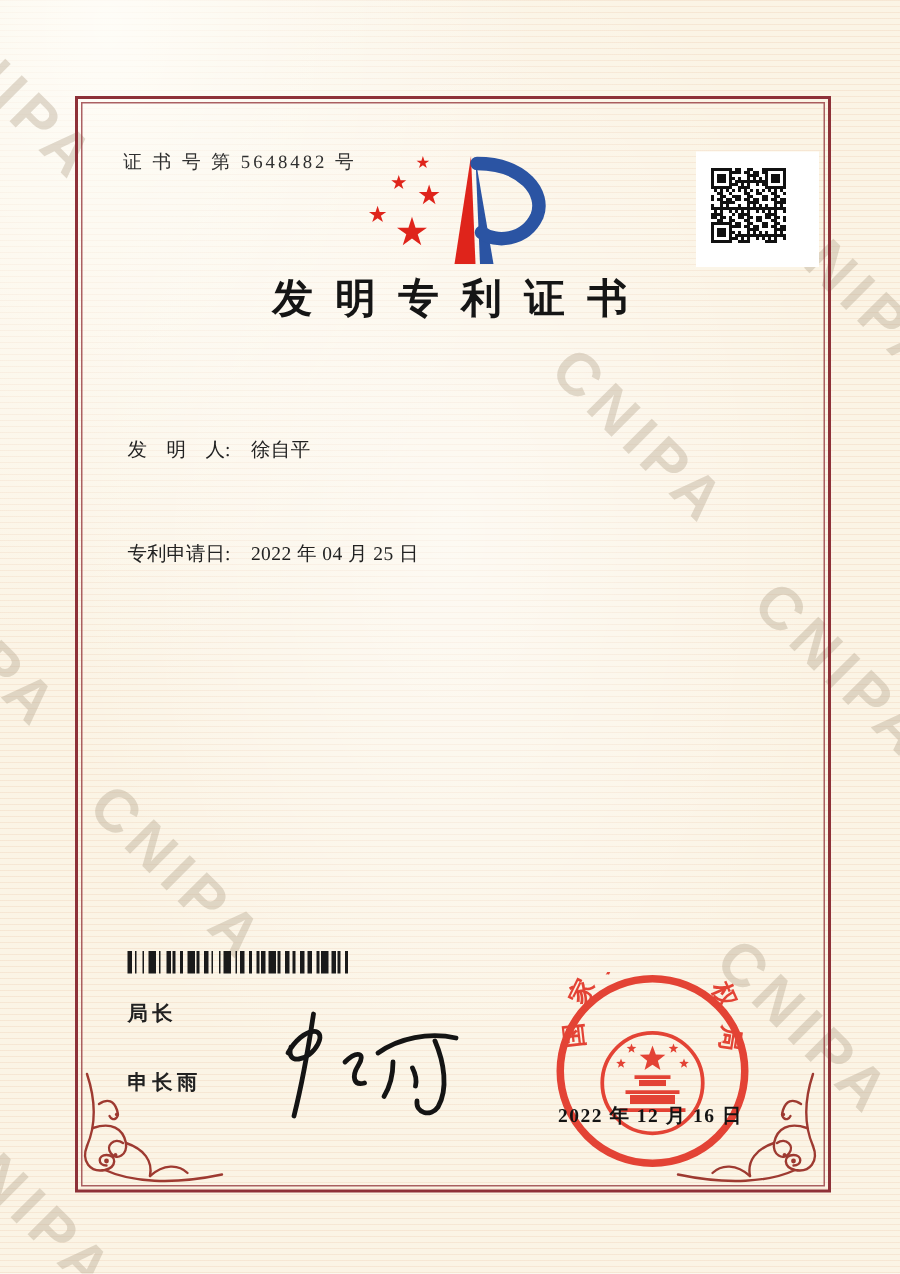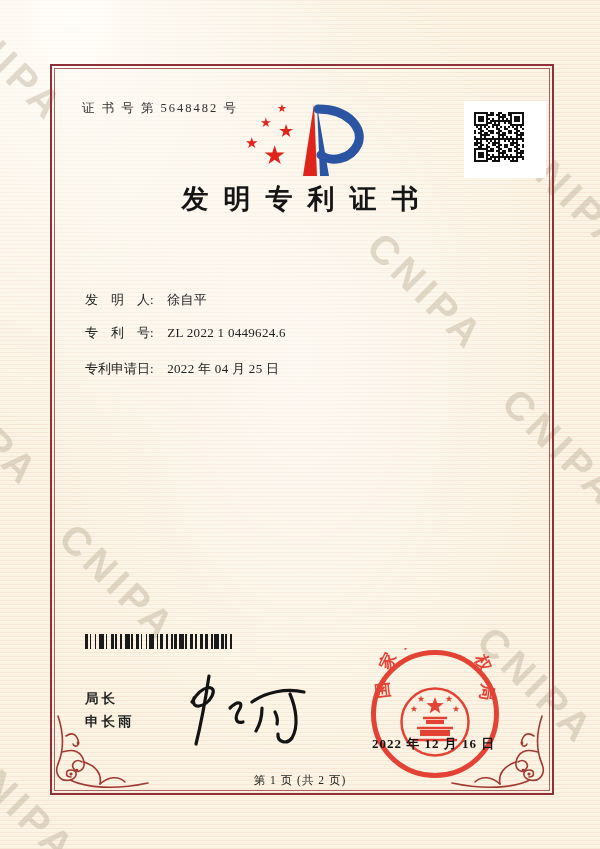--- a/index.html
+++ b/index.html
@@ -114,35 +114,31 @@
   <div class="qrbox">
     <div class="qr"><i style="background: rgb(17, 17, 17);"></i><i style="background: rgb(17, 17, 17);"></i><i style="background: rgb(17, 17, 17);"></i><i style="background: rgb(17, 17, 17);"></i><i style="background: rgb(17, 17, 17);"></i><i style="background: rgb(17, 17, 17);"></i><i style="background: rgb(17, 17, 17);"></i><i></i><i style="background: rgb(17, 17, 17);"></i><i style="background: rgb(17, 17, 17);"></i><i></i><i></i><i style="background: rgb(17, 17, 17);"></i><i style="background: rgb(17, 17, 17);"></i><i></i><i></i><i></i><i style="background: rgb(17, 17, 17);"></i><i style="background: rgb(17, 17, 17);"></i><i style="background: rgb(17, 17, 17);"></i><i style="background: rgb(17, 17, 17);"></i><i style="background: rgb(17, 17, 17);"></i><i style="background: rgb(17, 17, 17);"></i><i style="background: rgb(17, 17, 17);"></i><i style="background: rgb(17, 17, 17);"></i><br><i style="background: rgb(17, 17, 17);"></i><i></i><i></i><i></i><i></i><i></i><i style="background: rgb(17, 17, 17);"></i><i style="background: rgb(17, 17, 17);"></i><i style="background: rgb(17, 17, 17);"></i><i style="background: rgb(17, 17, 17);"></i><i></i><i style="background: rgb(17, 17, 17);"></i><i style="background: rgb(17, 17, 17);"></i><i></i><i style="background: rgb(17, 17, 17);"></i><i style="background: rgb(17, 17, 17);"></i><i></i><i style="background: rgb(17, 17, 17);"></i><i style="background: rgb(17, 17, 17);"></i><i></i><i></i><i></i><i></i><i></i><i style="background: rgb(17, 17, 17);"></i><br><i style="background: rgb(17, 17, 17);"></i><i></i><i style="background: rgb(17, 17, 17);"></i><i style="background: rgb(17, 17, 17);"></i><i style="background: rgb(17, 17, 17);"></i><i></i><i style="background: rgb(17, 17, 17);"></i><i></i><i></i><i></i><i></i><i></i><i style="background: rgb(17, 17, 17);"></i><i style="background: rgb(17, 17, 17);"></i><i style="background: rgb(17, 17, 17);"></i><i style="background: rgb(17, 17, 17);"></i><i></i><i></i><i style="background: rgb(17, 17, 17);"></i><i></i><i style="background: rgb(17, 17, 17);"></i><i style="background: rgb(17, 17, 17);"></i><i style="background: rgb(17, 17, 17);"></i><i></i><i style="background: rgb(17, 17, 17);"></i><br><i style="background: rgb(17, 17, 17);"></i><i></i><i style="background: rgb(17, 17, 17);"></i><i style="background: rgb(17, 17, 17);"></i><i style="background: rgb(17, 17, 17);"></i><i></i><i style="background: rgb(17, 17, 17);"></i><i style="background: rgb(17, 17, 17);"></i><i></i><i style="background: rgb(17, 17, 17);"></i><i></i><i></i><i style="background: rgb(17, 17, 17);"></i><i></i><i style="background: rgb(17, 17, 17);"></i><i></i><i style="background: rgb(17, 17, 17);"></i><i></i><i style="background: rgb(17, 17, 17);"></i><i></i><i style="background: rgb(17, 17, 17);"></i><i style="background: rgb(17, 17, 17);"></i><i style="background: rgb(17, 17, 17);"></i><i></i><i style="background: rgb(17, 17, 17);"></i><br><i style="background: rgb(17, 17, 17);"></i><i></i><i style="background: rgb(17, 17, 17);"></i><i style="background: rgb(17, 17, 17);"></i><i style="background: rgb(17, 17, 17);"></i><i></i><i style="background: rgb(17, 17, 17);"></i><i></i><i style="background: rgb(17, 17, 17);"></i><i style="background: rgb(17, 17, 17);"></i><i style="background: rgb(17, 17, 17);"></i><i style="background: rgb(17, 17, 17);"></i><i style="background: rgb(17, 17, 17);"></i><i style="background: rgb(17, 17, 17);"></i><i style="background: rgb(17, 17, 17);"></i><i style="background: rgb(17, 17, 17);"></i><i style="background: rgb(17, 17, 17);"></i><i style="background: rgb(17, 17, 17);"></i><i style="background: rgb(17, 17, 17);"></i><i></i><i style="background: rgb(17, 17, 17);"></i><i style="background: rgb(17, 17, 17);"></i><i style="background: rgb(17, 17, 17);"></i><i></i><i style="background: rgb(17, 17, 17);"></i><br><i style="background: rgb(17, 17, 17);"></i><i></i><i></i><i></i><i></i><i></i><i style="background: rgb(17, 17, 17);"></i><i style="background: rgb(17, 17, 17);"></i><i style="background: rgb(17, 17, 17);"></i><i></i><i style="background: rgb(17, 17, 17);"></i><i></i><i style="background: rgb(17, 17, 17);"></i><i></i><i></i><i style="background: rgb(17, 17, 17);"></i><i></i><i style="background: rgb(17, 17, 17);"></i><i style="background: rgb(17, 17, 17);"></i><i></i><i></i><i></i><i></i><i></i><i style="background: rgb(17, 17, 17);"></i><br><i style="background: rgb(17, 17, 17);"></i><i style="background: rgb(17, 17, 17);"></i><i style="background: rgb(17, 17, 17);"></i><i style="background: rgb(17, 17, 17);"></i><i style="background: rgb(17, 17, 17);"></i><i style="background: rgb(17, 17, 17);"></i><i style="background: rgb(17, 17, 17);"></i><i></i><i></i><i style="background: rgb(17, 17, 17);"></i><i style="background: rgb(17, 17, 17);"></i><i style="background: rgb(17, 17, 17);"></i><i style="background: rgb(17, 17, 17);"></i><i></i><i></i><i></i><i></i><i></i><i style="background: rgb(17, 17, 17);"></i><i style="background: rgb(17, 17, 17);"></i><i style="background: rgb(17, 17, 17);"></i><i style="background: rgb(17, 17, 17);"></i><i style="background: rgb(17, 17, 17);"></i><i style="background: rgb(17, 17, 17);"></i><i style="background: rgb(17, 17, 17);"></i><br><i></i><i style="background: rgb(17, 17, 17);"></i><i></i><i style="background: rgb(17, 17, 17);"></i><i></i><i style="background: rgb(17, 17, 17);"></i><i></i><i style="background: rgb(17, 17, 17);"></i><i></i><i style="background: rgb(17, 17, 17);"></i><i></i><i style="background: rgb(17, 17, 17);"></i><i></i><i style="background: rgb(17, 17, 17);"></i><i></i><i style="background: rgb(17, 17, 17);"></i><i></i><i style="background: rgb(17, 17, 17);"></i><i></i><i style="background: rgb(17, 17, 17);"></i><i></i><i style="background: rgb(17, 17, 17);"></i><i></i><i style="background: rgb(17, 17, 17);"></i><i></i><br><i></i><i></i><i style="background: rgb(17, 17, 17);"></i><i style="background: rgb(17, 17, 17);"></i><i></i><i></i><i style="background: rgb(17, 17, 17);"></i><i></i><i></i><i></i><i></i><i style="background: rgb(17, 17, 17);"></i><i style="background: rgb(17, 17, 17);"></i><i></i><i></i><i style="background: rgb(17, 17, 17);"></i><i style="background: rgb(17, 17, 17);"></i><i></i><i></i><i></i><i style="background: rgb(17, 17, 17);"></i><i style="background: rgb(17, 17, 17);"></i><i></i><i></i><i style="background: rgb(17, 17, 17);"></i><br><i style="background: rgb(17, 17, 17);"></i><i></i><i></i><i style="background: rgb(17, 17, 17);"></i><i style="background: rgb(17, 17, 17);"></i><i></i><i></i><i style="background: rgb(17, 17, 17);"></i><i style="background: rgb(17, 17, 17);"></i><i style="background: rgb(17, 17, 17);"></i><i></i><i></i><i style="background: rgb(17, 17, 17);"></i><i style="background: rgb(17, 17, 17);"></i><i></i><i></i><i></i><i style="background: rgb(17, 17, 17);"></i><i style="background: rgb(17, 17, 17);"></i><i></i><i></i><i style="background: rgb(17, 17, 17);"></i><i style="background: rgb(17, 17, 17);"></i><i></i><i></i><br><i style="background: rgb(17, 17, 17);"></i><i></i><i style="background: rgb(17, 17, 17);"></i><i style="background: rgb(17, 17, 17);"></i><i></i><i style="background: rgb(17, 17, 17);"></i><i style="background: rgb(17, 17, 17);"></i><i></i><i style="background: rgb(17, 17, 17);"></i><i style="background: rgb(17, 17, 17);"></i><i></i><i style="background: rgb(17, 17, 17);"></i><i style="background: rgb(17, 17, 17);"></i><i></i><i style="background: rgb(17, 17, 17);"></i><i style="background: rgb(17, 17, 17);"></i><i></i><i style="background: rgb(17, 17, 17);"></i><i style="background: rgb(17, 17, 17);"></i><i></i><i style="background: rgb(17, 17, 17);"></i><i style="background: rgb(17, 17, 17);"></i><i></i><i style="background: rgb(17, 17, 17);"></i><i style="background: rgb(17, 17, 17);"></i><br><i></i><i></i><i></i><i style="background: rgb(17, 17, 17);"></i><i style="background: rgb(17, 17, 17);"></i><i style="background: rgb(17, 17, 17);"></i><i style="background: rgb(17, 17, 17);"></i><i style="background: rgb(17, 17, 17);"></i><i></i><i></i><i></i><i></i><i style="background: rgb(17, 17, 17);"></i><i style="background: rgb(17, 17, 17);"></i><i style="background: rgb(17, 17, 17);"></i><i style="background: rgb(17, 17, 17);"></i><i></i><i></i><i></i><i></i><i></i><i style="background: rgb(17, 17, 17);"></i><i style="background: rgb(17, 17, 17);"></i><i style="background: rgb(17, 17, 17);"></i><i style="background: rgb(17, 17, 17);"></i><br><i style="background: rgb(17, 17, 17);"></i><i></i><i></i><i style="background: rgb(17, 17, 17);"></i><i></i><i style="background: rgb(17, 17, 17);"></i><i></i><i></i><i></i><i style="background: rgb(17, 17, 17);"></i><i></i><i></i><i style="background: rgb(17, 17, 17);"></i><i></i><i style="background: rgb(17, 17, 17);"></i><i></i><i style="background: rgb(17, 17, 17);"></i><i></i><i style="background: rgb(17, 17, 17);"></i><i></i><i></i><i style="background: rgb(17, 17, 17);"></i><i></i><i style="background: rgb(17, 17, 17);"></i><i></i><br><i style="background: rgb(17, 17, 17);"></i><i style="background: rgb(17, 17, 17);"></i><i style="background: rgb(17, 17, 17);"></i><i style="background: rgb(17, 17, 17);"></i><i style="background: rgb(17, 17, 17);"></i><i style="background: rgb(17, 17, 17);"></i><i style="background: rgb(17, 17, 17);"></i><i style="background: rgb(17, 17, 17);"></i><i style="background: rgb(17, 17, 17);"></i><i style="background: rgb(17, 17, 17);"></i><i style="background: rgb(17, 17, 17);"></i><i style="background: rgb(17, 17, 17);"></i><i style="background: rgb(17, 17, 17);"></i><i style="background: rgb(17, 17, 17);"></i><i style="background: rgb(17, 17, 17);"></i><i style="background: rgb(17, 17, 17);"></i><i style="background: rgb(17, 17, 17);"></i><i style="background: rgb(17, 17, 17);"></i><i style="background: rgb(17, 17, 17);"></i><i style="background: rgb(17, 17, 17);"></i><i style="background: rgb(17, 17, 17);"></i><i style="background: rgb(17, 17, 17);"></i><i style="background: rgb(17, 17, 17);"></i><i style="background: rgb(17, 17, 17);"></i><i style="background: rgb(17, 17, 17);"></i><br><i></i><i style="background: rgb(17, 17, 17);"></i><i></i><i style="background: rgb(17, 17, 17);"></i><i></i><i></i><i style="background: rgb(17, 17, 17);"></i><i></i><i style="background: rgb(17, 17, 17);"></i><i></i><i style="background: rgb(17, 17, 17);"></i><i></i><i style="background: rgb(17, 17, 17);"></i><i></i><i></i><i style="background: rgb(17, 17, 17);"></i><i></i><i style="background: rgb(17, 17, 17);"></i><i></i><i style="background: rgb(17, 17, 17);"></i><i></i><i style="background: rgb(17, 17, 17);"></i><i></i><i></i><i style="background: rgb(17, 17, 17);"></i><br><i style="background: rgb(17, 17, 17);"></i><i style="background: rgb(17, 17, 17);"></i><i style="background: rgb(17, 17, 17);"></i><i style="background: rgb(17, 17, 17);"></i><i></i><i></i><i></i><i style="background: rgb(17, 17, 17);"></i><i></i><i style="background: rgb(17, 17, 17);"></i><i style="background: rgb(17, 17, 17);"></i><i style="background: rgb(17, 17, 17);"></i><i style="background: rgb(17, 17, 17);"></i><i></i><i></i><i></i><i></i><i></i><i style="background: rgb(17, 17, 17);"></i><i style="background: rgb(17, 17, 17);"></i><i style="background: rgb(17, 17, 17);"></i><i style="background: rgb(17, 17, 17);"></i><i></i><i></i><i></i><br><i style="background: rgb(17, 17, 17);"></i><i style="background: rgb(17, 17, 17);"></i><i></i><i style="background: rgb(17, 17, 17);"></i><i style="background: rgb(17, 17, 17);"></i><i></i><i style="background: rgb(17, 17, 17);"></i><i></i><i></i><i style="background: rgb(17, 17, 17);"></i><i style="background: rgb(17, 17, 17);"></i><i></i><i style="background: rgb(17, 17, 17);"></i><i style="background: rgb(17, 17, 17);"></i><i></i><i style="background: rgb(17, 17, 17);"></i><i style="background: rgb(17, 17, 17);"></i><i></i><i style="background: rgb(17, 17, 17);"></i><i style="background: rgb(17, 17, 17);"></i><i></i><i style="background: rgb(17, 17, 17);"></i><i style="background: rgb(17, 17, 17);"></i><i></i><i style="background: rgb(17, 17, 17);"></i><br><i></i><i></i><i style="background: rgb(17, 17, 17);"></i><i style="background: rgb(17, 17, 17);"></i><i></i><i></i><i style="background: rgb(17, 17, 17);"></i><i style="background: rgb(17, 17, 17);"></i><i></i><i></i><i></i><i style="background: rgb(17, 17, 17);"></i><i style="background: rgb(17, 17, 17);"></i><i></i><i></i><i style="background: rgb(17, 17, 17);"></i><i style="background: rgb(17, 17, 17);"></i><i></i><i></i><i></i><i style="background: rgb(17, 17, 17);"></i><i style="background: rgb(17, 17, 17);"></i><i></i><i></i><i style="background: rgb(17, 17, 17);"></i><br><i style="background: rgb(17, 17, 17);"></i><i style="background: rgb(17, 17, 17);"></i><i style="background: rgb(17, 17, 17);"></i><i style="background: rgb(17, 17, 17);"></i><i style="background: rgb(17, 17, 17);"></i><i style="background: rgb(17, 17, 17);"></i><i style="background: rgb(17, 17, 17);"></i><i></i><i style="background: rgb(17, 17, 17);"></i><i style="background: rgb(17, 17, 17);"></i><i></i><i></i><i style="background: rgb(17, 17, 17);"></i><i style="background: rgb(17, 17, 17);"></i><i></i><i></i><i></i><i style="background: rgb(17, 17, 17);"></i><i style="background: rgb(17, 17, 17);"></i><i></i><i></i><i style="background: rgb(17, 17, 17);"></i><i style="background: rgb(17, 17, 17);"></i><i></i><i></i><br><i style="background: rgb(17, 17, 17);"></i><i></i><i></i><i></i><i></i><i></i><i style="background: rgb(17, 17, 17);"></i><i style="background: rgb(17, 17, 17);"></i><i style="background: rgb(17, 17, 17);"></i><i style="background: rgb(17, 17, 17);"></i><i></i><i style="background: rgb(17, 17, 17);"></i><i style="background: rgb(17, 17, 17);"></i><i></i><i style="background: rgb(17, 17, 17);"></i><i style="background: rgb(17, 17, 17);"></i><i></i><i style="background: rgb(17, 17, 17);"></i><i style="background: rgb(17, 17, 17);"></i><i></i><i style="background: rgb(17, 17, 17);"></i><i style="background: rgb(17, 17, 17);"></i><i></i><i style="background: rgb(17, 17, 17);"></i><i style="background: rgb(17, 17, 17);"></i><br><i style="background: rgb(17, 17, 17);"></i><i></i><i style="background: rgb(17, 17, 17);"></i><i style="background: rgb(17, 17, 17);"></i><i style="background: rgb(17, 17, 17);"></i><i></i><i style="background: rgb(17, 17, 17);"></i><i></i><i></i><i></i><i></i><i></i><i style="background: rgb(17, 17, 17);"></i><i style="background: rgb(17, 17, 17);"></i><i style="background: rgb(17, 17, 17);"></i><i style="background: rgb(17, 17, 17);"></i><i></i><i></i><i></i><i></i><i></i><i style="background: rgb(17, 17, 17);"></i><i style="background: rgb(17, 17, 17);"></i><i style="background: rgb(17, 17, 17);"></i><i style="background: rgb(17, 17, 17);"></i><br><i style="background: rgb(17, 17, 17);"></i><i></i><i style="background: rgb(17, 17, 17);"></i><i style="background: rgb(17, 17, 17);"></i><i style="background: rgb(17, 17, 17);"></i><i></i><i style="background: rgb(17, 17, 17);"></i><i style="background: rgb(17, 17, 17);"></i><i></i><i style="background: rgb(17, 17, 17);"></i><i></i><i></i><i style="background: rgb(17, 17, 17);"></i><i></i><i style="background: rgb(17, 17, 17);"></i><i></i><i style="background: rgb(17, 17, 17);"></i><i></i><i style="background: rgb(17, 17, 17);"></i><i></i><i></i><i style="background: rgb(17, 17, 17);"></i><i></i><i style="background: rgb(17, 17, 17);"></i><i></i><br><i style="background: rgb(17, 17, 17);"></i><i></i><i style="background: rgb(17, 17, 17);"></i><i style="background: rgb(17, 17, 17);"></i><i style="background: rgb(17, 17, 17);"></i><i></i><i style="background: rgb(17, 17, 17);"></i><i></i><i style="background: rgb(17, 17, 17);"></i><i style="background: rgb(17, 17, 17);"></i><i style="background: rgb(17, 17, 17);"></i><i style="background: rgb(17, 17, 17);"></i><i style="background: rgb(17, 17, 17);"></i><i style="background: rgb(17, 17, 17);"></i><i style="background: rgb(17, 17, 17);"></i><i style="background: rgb(17, 17, 17);"></i><i style="background: rgb(17, 17, 17);"></i><i style="background: rgb(17, 17, 17);"></i><i style="background: rgb(17, 17, 17);"></i><i style="background: rgb(17, 17, 17);"></i><i style="background: rgb(17, 17, 17);"></i><i style="background: rgb(17, 17, 17);"></i><i style="background: rgb(17, 17, 17);"></i><i style="background: rgb(17, 17, 17);"></i><i style="background: rgb(17, 17, 17);"></i><br><i style="background: rgb(17, 17, 17);"></i><i></i><i></i><i></i><i></i><i></i><i style="background: rgb(17, 17, 17);"></i><i style="background: rgb(17, 17, 17);"></i><i style="background: rgb(17, 17, 17);"></i><i></i><i style="background: rgb(17, 17, 17);"></i><i></i><i style="background: rgb(17, 17, 17);"></i><i></i><i></i><i style="background: rgb(17, 17, 17);"></i><i></i><i style="background: rgb(17, 17, 17);"></i><i></i><i style="background: rgb(17, 17, 17);"></i><i></i><i style="background: rgb(17, 17, 17);"></i><i></i><i></i><i style="background: rgb(17, 17, 17);"></i><br><i style="background: rgb(17, 17, 17);"></i><i style="background: rgb(17, 17, 17);"></i><i style="background: rgb(17, 17, 17);"></i><i style="background: rgb(17, 17, 17);"></i><i style="background: rgb(17, 17, 17);"></i><i style="background: rgb(17, 17, 17);"></i><i style="background: rgb(17, 17, 17);"></i><i></i><i></i><i style="background: rgb(17, 17, 17);"></i><i style="background: rgb(17, 17, 17);"></i><i style="background: rgb(17, 17, 17);"></i><i style="background: rgb(17, 17, 17);"></i><i></i><i></i><i></i><i></i><i></i><i style="background: rgb(17, 17, 17);"></i><i style="background: rgb(17, 17, 17);"></i><i style="background: rgb(17, 17, 17);"></i><i style="background: rgb(17, 17, 17);"></i><i></i><i></i><i></i><br></div>
   </div>
 
   <div class="title">发明专利证书</div>
 
   <div class="row" style="top:291px">
     <span class="lbl">发　明　人:</span>
     <span class="val">徐自平</span>
   </div>
-  <div class="row" style="top:324px">
-    <span class="lbl">专　利　号:</span>
-    <span class="val">ZL 2022 1 0449624.6</span>
-  </div>
   <div class="row" style="top:360px">
     <span class="lbl">专利申请日:</span>
     <span class="val">2022 年 04 月 25 日</span>
   </div>
 
   <div class="paras">
   </div>
 
   <div class="barcode"><i style="width: 3.2px; background: rgb(26, 26, 26);"></i><i style="width: 1.6px; background: transparent;"></i><i style="width: 1.6px; background: rgb(26, 26, 26);"></i><i style="width: 3.2px; background: transparent;"></i><i style="width: 1.6px; background: rgb(26, 26, 26);"></i><i style="width: 3.2px; background: transparent;"></i><i style="width: 4.8px; background: rgb(26, 26, 26);"></i><i style="width: 1.6px; background: transparent;"></i><i style="width: 1.6px; background: rgb(26, 26, 26);"></i><i style="width: 3.2px; background: transparent;"></i><i style="width: 3.2px; background: rgb(26, 26, 26);"></i><i style="width: 1.6px; background: transparent;"></i><i style="width: 1.6px; background: rgb(26, 26, 26);"></i><i style="width: 3.2px; background: transparent;"></i><i style="width: 1.6px; background: rgb(26, 26, 26);"></i><i style="width: 3.2px; background: transparent;"></i><i style="width: 4.8px; background: rgb(26, 26, 26);"></i><i style="width: 1.6px; background: transparent;"></i><i style="width: 1.6px; background: rgb(26, 26, 26);"></i><i style="width: 3.2px; background: transparent;"></i><i style="width: 3.2px; background: rgb(26, 26, 26);"></i><i style="width: 1.6px; background: transparent;"></i><i style="width: 1.6px; background: rgb(26, 26, 26);"></i><i style="width: 3.2px; background: transparent;"></i><i style="width: 1.6px; background: rgb(26, 26, 26);"></i><i style="width: 1.6px; background: transparent;"></i><i style="width: 4.8px; background: rgb(26, 26, 26);"></i><i style="width: 3.2px; background: transparent;"></i><i style="width: 1.6px; background: rgb(26, 26, 26);"></i><i style="width: 1.6px; background: transparent;"></i><i style="width: 3.2px; background: rgb(26, 26, 26);"></i><i style="width: 3.2px; background: transparent;"></i><i style="width: 1.6px; background: rgb(26, 26, 26);"></i><i style="width: 3.2px; background: transparent;"></i><i style="width: 1.6px; background: rgb(26, 26, 26);"></i><i style="width: 1.6px; background: transparent;"></i><i style="width: 3.2px; background: rgb(26, 26, 26);"></i><i style="width: 1.6px; background: transparent;"></i><i style="width: 4.8px; background: rgb(26, 26, 26);"></i><i style="width: 1.6px; background: transparent;"></i><i style="width: 1.6px; background: rgb(26, 26, 26);"></i><i style="width: 3.2px; background: transparent;"></i><i style="width: 3.2px; background: rgb(26, 26, 26);"></i><i style="width: 1.6px; background: transparent;"></i><i style="width: 1.6px; background: rgb(26, 26, 26);"></i><i style="width: 3.2px; background: transparent;"></i><i style="width: 3.2px; background: rgb(26, 26, 26);"></i><i style="width: 1.6px; background: transparent;"></i><i style="width: 3.2px; background: rgb(26, 26, 26);"></i><i style="width: 3.2px; background: transparent;"></i><i style="width: 1.6px; background: rgb(26, 26, 26);"></i><i style="width: 1.6px; background: transparent;"></i><i style="width: 4.8px; background: rgb(26, 26, 26);"></i><i style="width: 1.6px; background: transparent;"></i><i style="width: 3.2px; background: rgb(26, 26, 26);"></i><i style="width: 1.6px; background: transparent;"></i><i style="width: 1.6px; background: rgb(26, 26, 26);"></i><i style="width: 3.2px; background: transparent;"></i><i style="width: 1.6px; background: rgb(26, 26, 26);"></i></div>
 
-  <div class="boss" style="top:690px">局长</div>
+  <div class="boss" style="top:667px">局长</div>
   <div class="boss" style="top:713px">申长雨</div>
 
   <svg class="sig" width="160" height="82" viewBox="0 0 160 82">
     <g stroke="#141414" stroke-width="3.2" fill="none" stroke-linecap="round" stroke-linejoin="round">
       <path d="M30,34 C40,16 56,16 50,28 C44,40 28,42 32,30"></path>
       <path d="M47,8 C44,28 40,52 34,76"></path>
       <path d="M68,40 C76,32 82,34 77,42 C72,50 74,56 81,54"></path>
       <path d="M90,34 C104,24 124,20 142,24"></path>
       <path d="M100,40 C100,50 97,58 94,63"></path>
       <path d="M128,26 C134,40 137,58 130,70 C125,77 115,74 116,66"></path>
@@ -168,15 +164,14 @@
       <use href="#star" transform="translate(87,61) scale(3.4)" stroke="none"></use>
       <path d="M54,70 L78,70" stroke-width="2.5" fill="none"></path>
       <rect x="57" y="72" width="18" height="4" stroke="none"></rect>
       <path d="M48,80 L84,80" stroke-width="2.5" fill="none"></path>
       <rect x="51" y="82" width="30" height="6" stroke="none"></rect>
       <path d="M44,92 L88,92" stroke-width="2.5" fill="none"></path>
     </g>
   </svg>
   <div class="sealdate">2022 年 12 月 16 日</div>
 
-  <div class="pageno">第 1 页 (共 2 页)</div>
 
 </div>
 
 </body></html>

